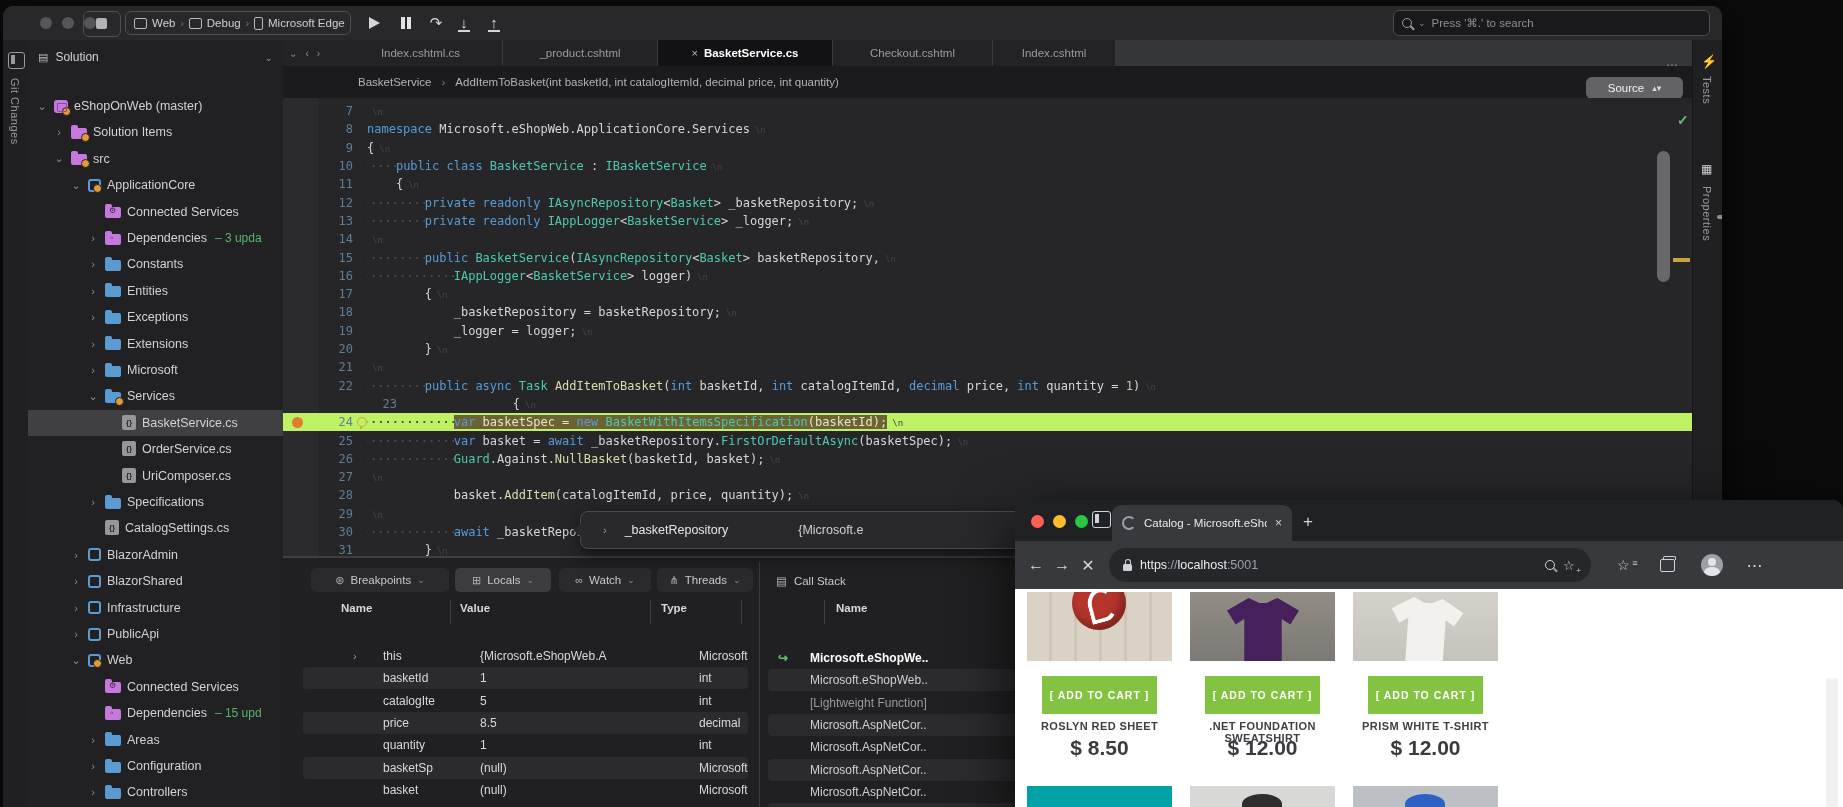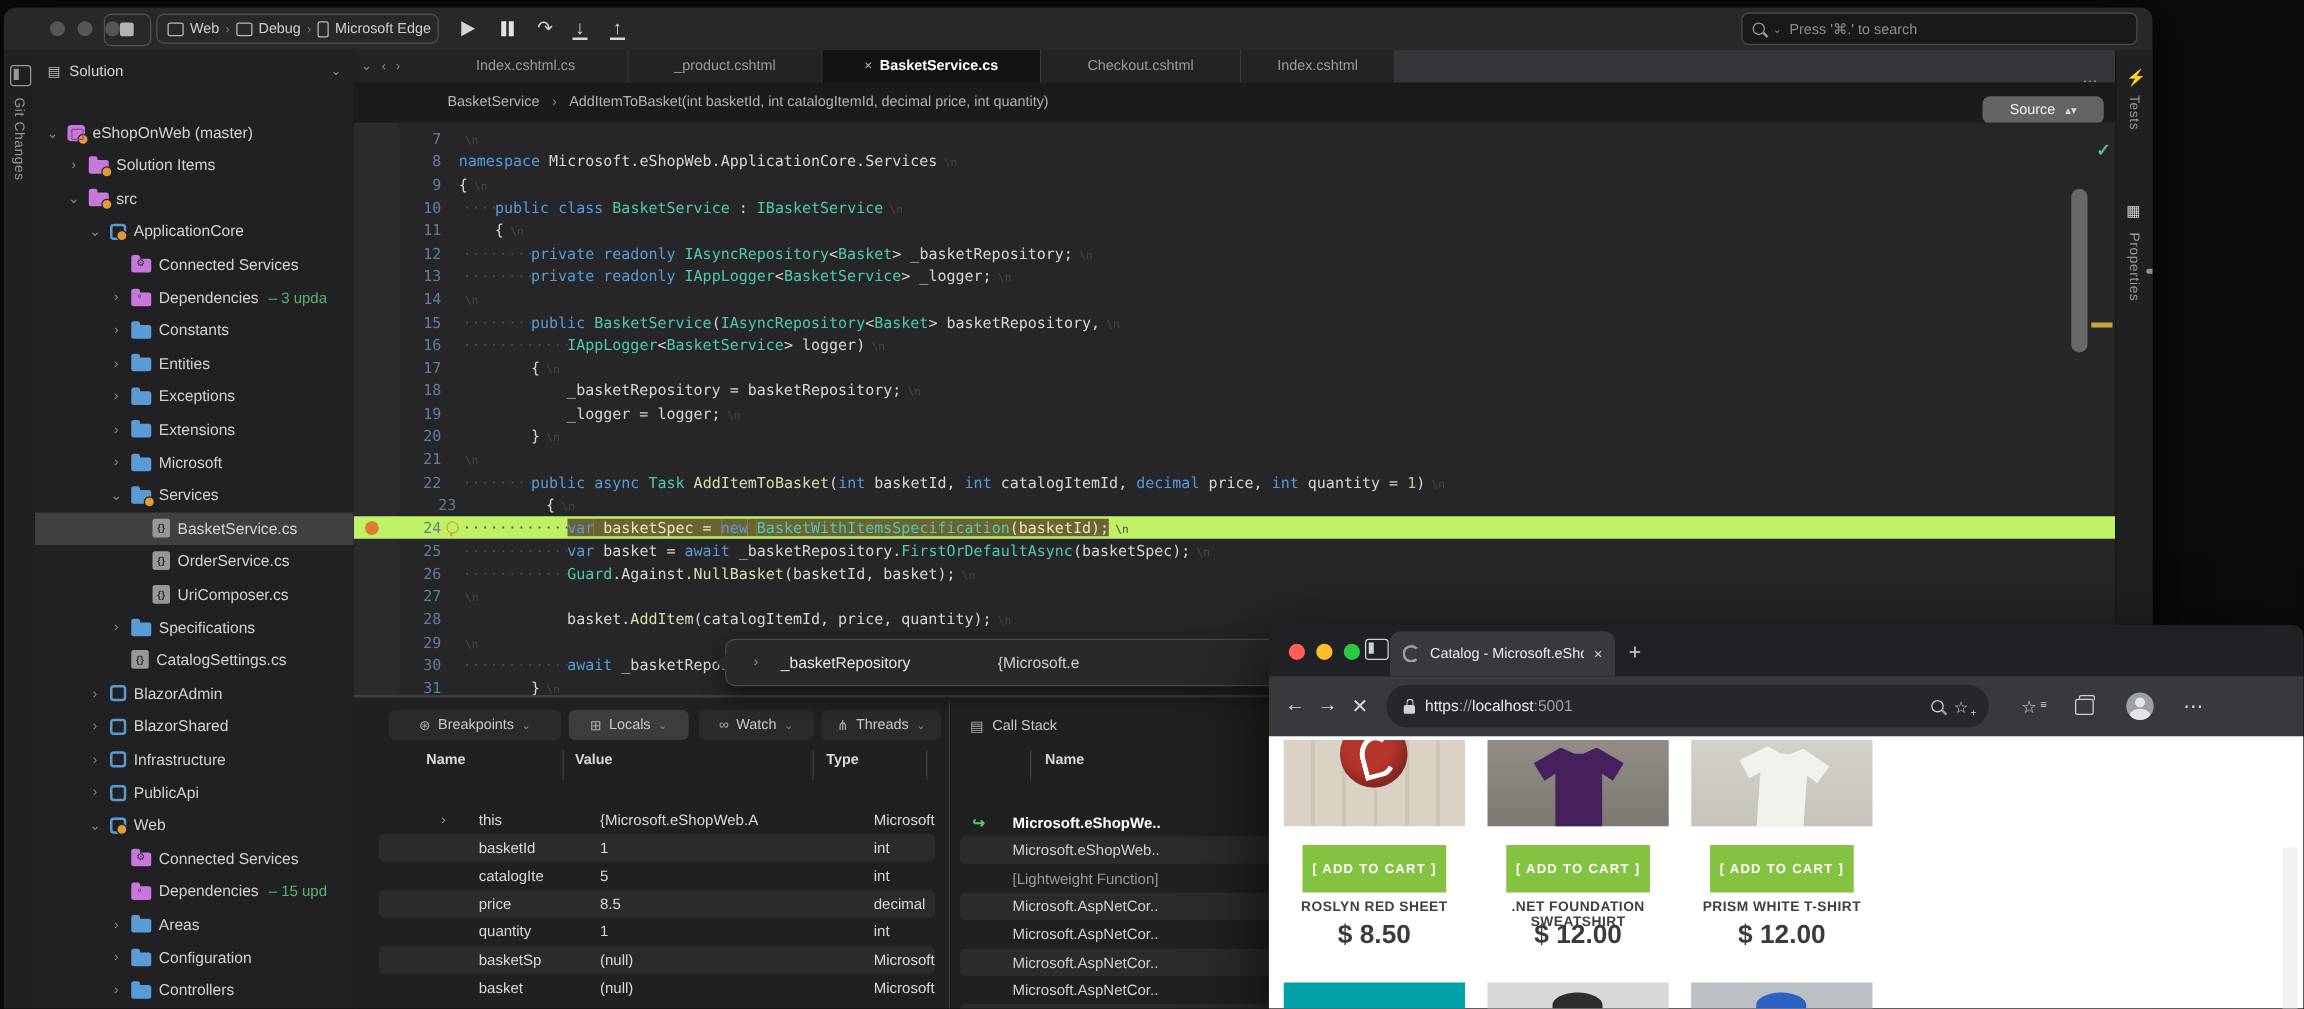--- a/index.html
+++ b/index.html
@@ -513,21 +513,21 @@
           <div class="cl" style="top: 260.2px; position: absolute; left: 0px;">
             <div class="bpm"></div>
             <div class="ln">21</div>
             <div class="ct"></div>
           </div>
           <div class="cl" style="top: 278.5px; position: absolute; left: 0px;">
             <div class="bpm"></div>
             <div class="ln">22</div>
             <div class="ct"><span class="tk-p ws">        </span><span class="tk-k">public</span><span class="tk-p"> </span><span class="tk-k">async</span><span class="tk-p"> </span><span class="tk-t">Task</span><span class="tk-p"> </span><span class="tk-m">AddItemToBasket</span><span class="tk-p">(</span><span class="tk-k">int</span><span class="tk-p"> basketId, </span><span class="tk-k">int</span><span class="tk-p"> catalogItemId, </span><span class="tk-k">decimal</span><span class="tk-p"> price, </span><span class="tk-k">int</span><span class="tk-p"> quantity = </span><span class="tk-n">1</span><span class="tk-p">)</span></div>
           </div>
-          <div class="cl" style="top: 296.8px; position: absolute; left: 12px;">
+          <div class="cl" style="top: 296.8px; position: absolute; left: 0px; gap: 44px;">
             <div class="bpm"></div>
             <div class="ln">23</div>
             <div class="ct"><span class="tk-p">        {</span></div>
           </div>
           <div class="cl cur" style="top: 315.1px; position: absolute; left: 0px;">
             <div class="bpm">
               <div class="bdot"></div>
             </div>
             <div class="ln">24</div>
             <div class="pin"></div>

